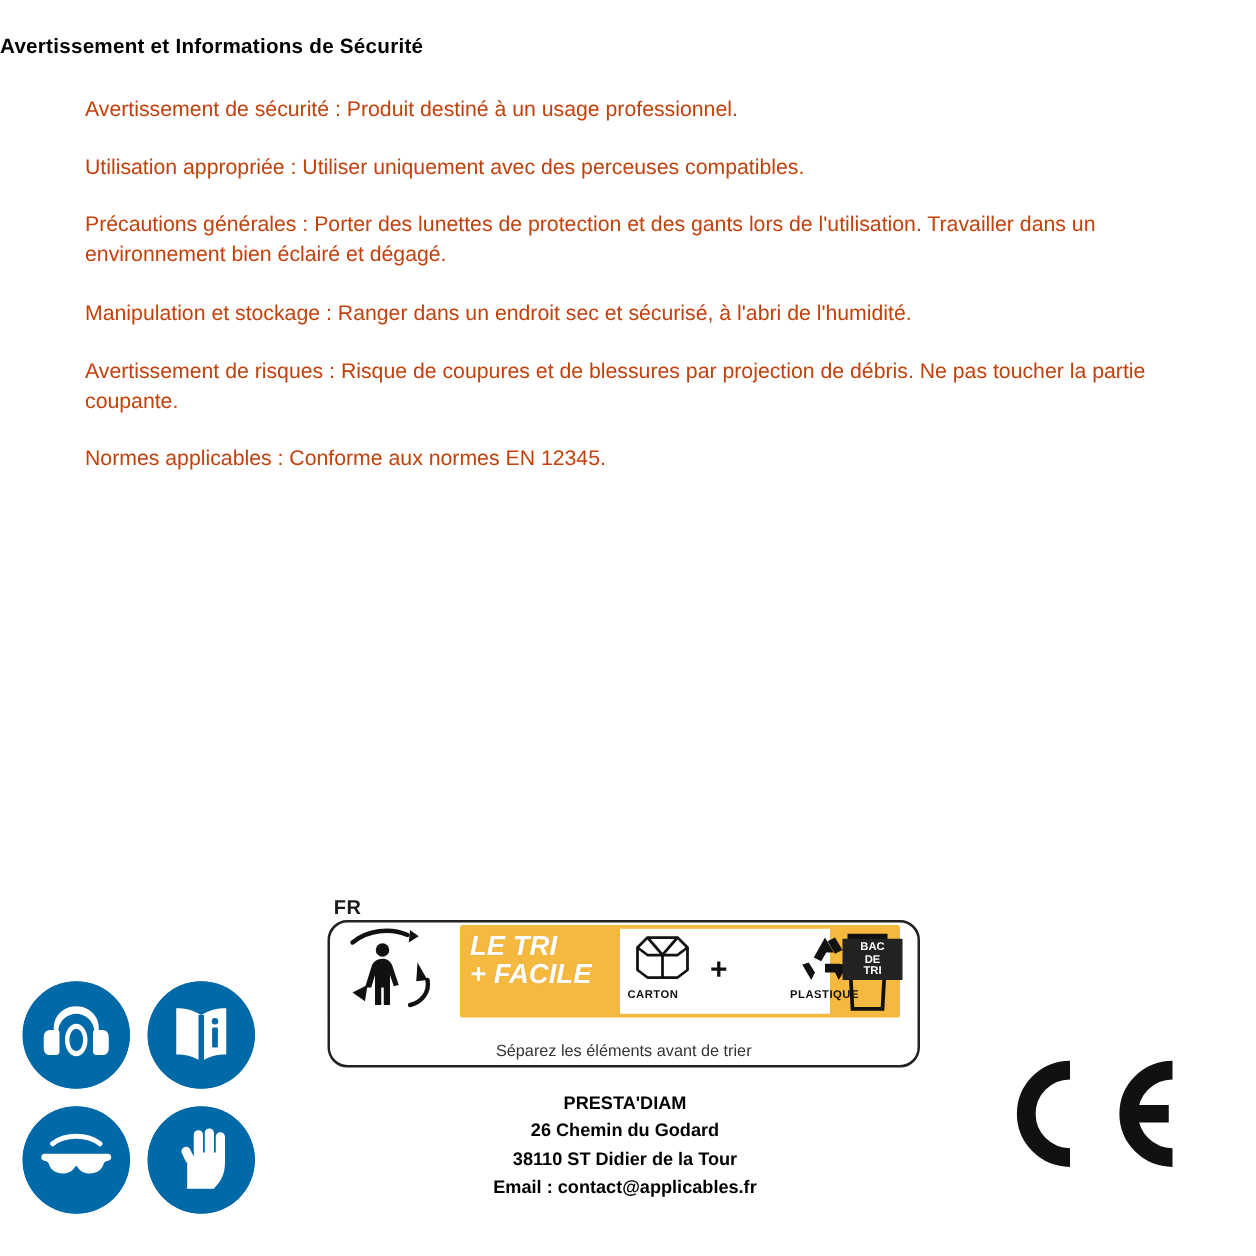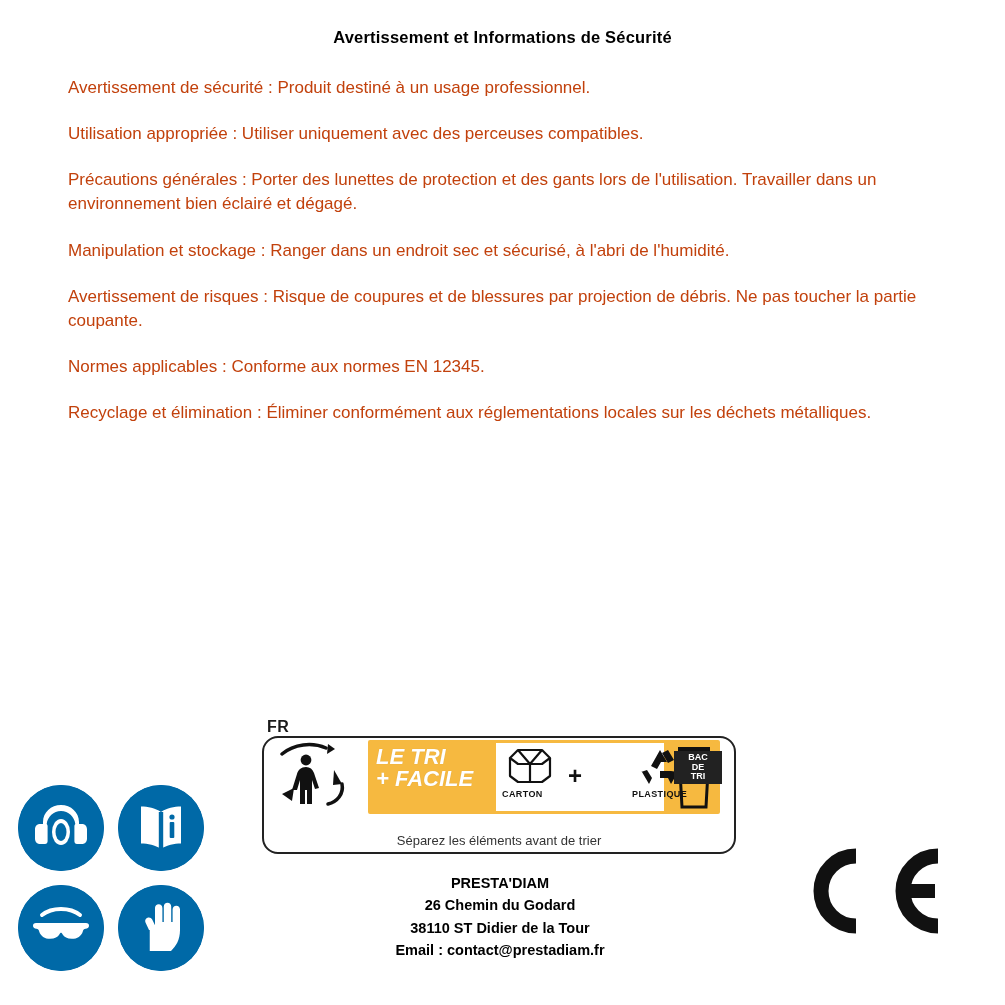--- a/index.html
+++ b/index.html
@@ -20,21 +20,21 @@
     position: relative;
     width: 1005px;
     height: 1005px;
   }
 
   .doc-title {
     position: absolute;
     top: 28px;
     left: 0;
     width: 1005px;
-    text-align: center;
+    text-align: left;
     font-size: 16.5px;
     font-weight: bold;
     letter-spacing: 0.2px;
   }
 
   .body-block {
     position: absolute;
     top: 76px;
     left: 68px;
     width: 872px;
@@ -222,21 +222,20 @@
 
   <div class="doc-title">Avertissement et Informations de Sécurité</div>
 
   <div class="body-block">
     <p class="para">Avertissement de sécurité : Produit destiné à un usage professionnel.</p>
     <p class="para">Utilisation appropriée : Utiliser uniquement avec des perceuses compatibles.</p>
     <p class="para">Précautions générales : Porter des lunettes de protection et des gants lors de l'utilisation. Travailler dans un environnement bien éclairé et dégagé.</p>
     <p class="para">Manipulation et stockage : Ranger dans un endroit sec et sécurisé, à l'abri de l'humidité.</p>
     <p class="para">Avertissement de risques : Risque de coupures et de blessures par projection de débris. Ne pas toucher la partie coupante.</p>
     <p class="para">Normes applicables : Conforme aux normes EN 12345.</p>
-    <p class="para">Recyclage et élimination : Éliminer conformément aux réglementations locales sur les déchets métalliques.</p>
   </div>
 
   <div class="picto-grid">
 
     <div class="picto p1">
       <svg viewBox="0 0 86 86" aria-hidden="true">
         <circle cx="43" cy="43" r="43" fill="#0069a7"></circle>
         <path d="M43 20c-10 0-18 7.5-18 17v2h-3c-3 0-5 2.2-5 5.5v9c0 3.3 2 5.5 5 5.5h5c1.6 0 2.6-1.2 2.6-2.8V41c0-.9-.3-1.6-.9-2.1C29.5 31.8 35.6 26 43 26s13.5 5.8 14.3 12.9c-.6.5-.9 1.2-.9 2.1v15.2c0 1.6 1 2.8 2.6 2.8h5c3 0 5-2.2 5-5.5v-9c0-3.3-2-5.5-5-5.5h-3v-2c0-9.5-8-17-18-17z" fill="#ffffff"></path>
         <ellipse cx="43" cy="47" rx="9" ry="13" fill="#ffffff"></ellipse>
         <ellipse cx="43" cy="47" rx="5.5" ry="9" fill="#0069a7"></ellipse>
@@ -334,21 +333,21 @@
       </div>
 
       <div class="rl-bottom">Séparez les éléments avant de trier</div>
     </div>
   </div>
 
   <div class="resp-block">
     <div>PRESTA'DIAM</div>
     <div>26 Chemin du Godard</div>
     <div>38110 ST Didier de la Tour</div>
-    <div>Email : contact@prestadiam.fr</div>
+    <div>Email : contact@applicables.fr</div>
   </div>
 
   <div class="ce-mark">
     <svg viewBox="0 0 150 86" aria-hidden="true">
       <path d="M58 8a35 35 0 1 0 0 70" fill="none" stroke="#111" stroke-width="15"></path>
       <path d="M140 8a35 35 0 1 0 0 70" fill="none" stroke="#111" stroke-width="15"></path>
       <rect x="103" y="36" width="34" height="14" fill="#111"></rect>
     </svg>
   </div>
 

